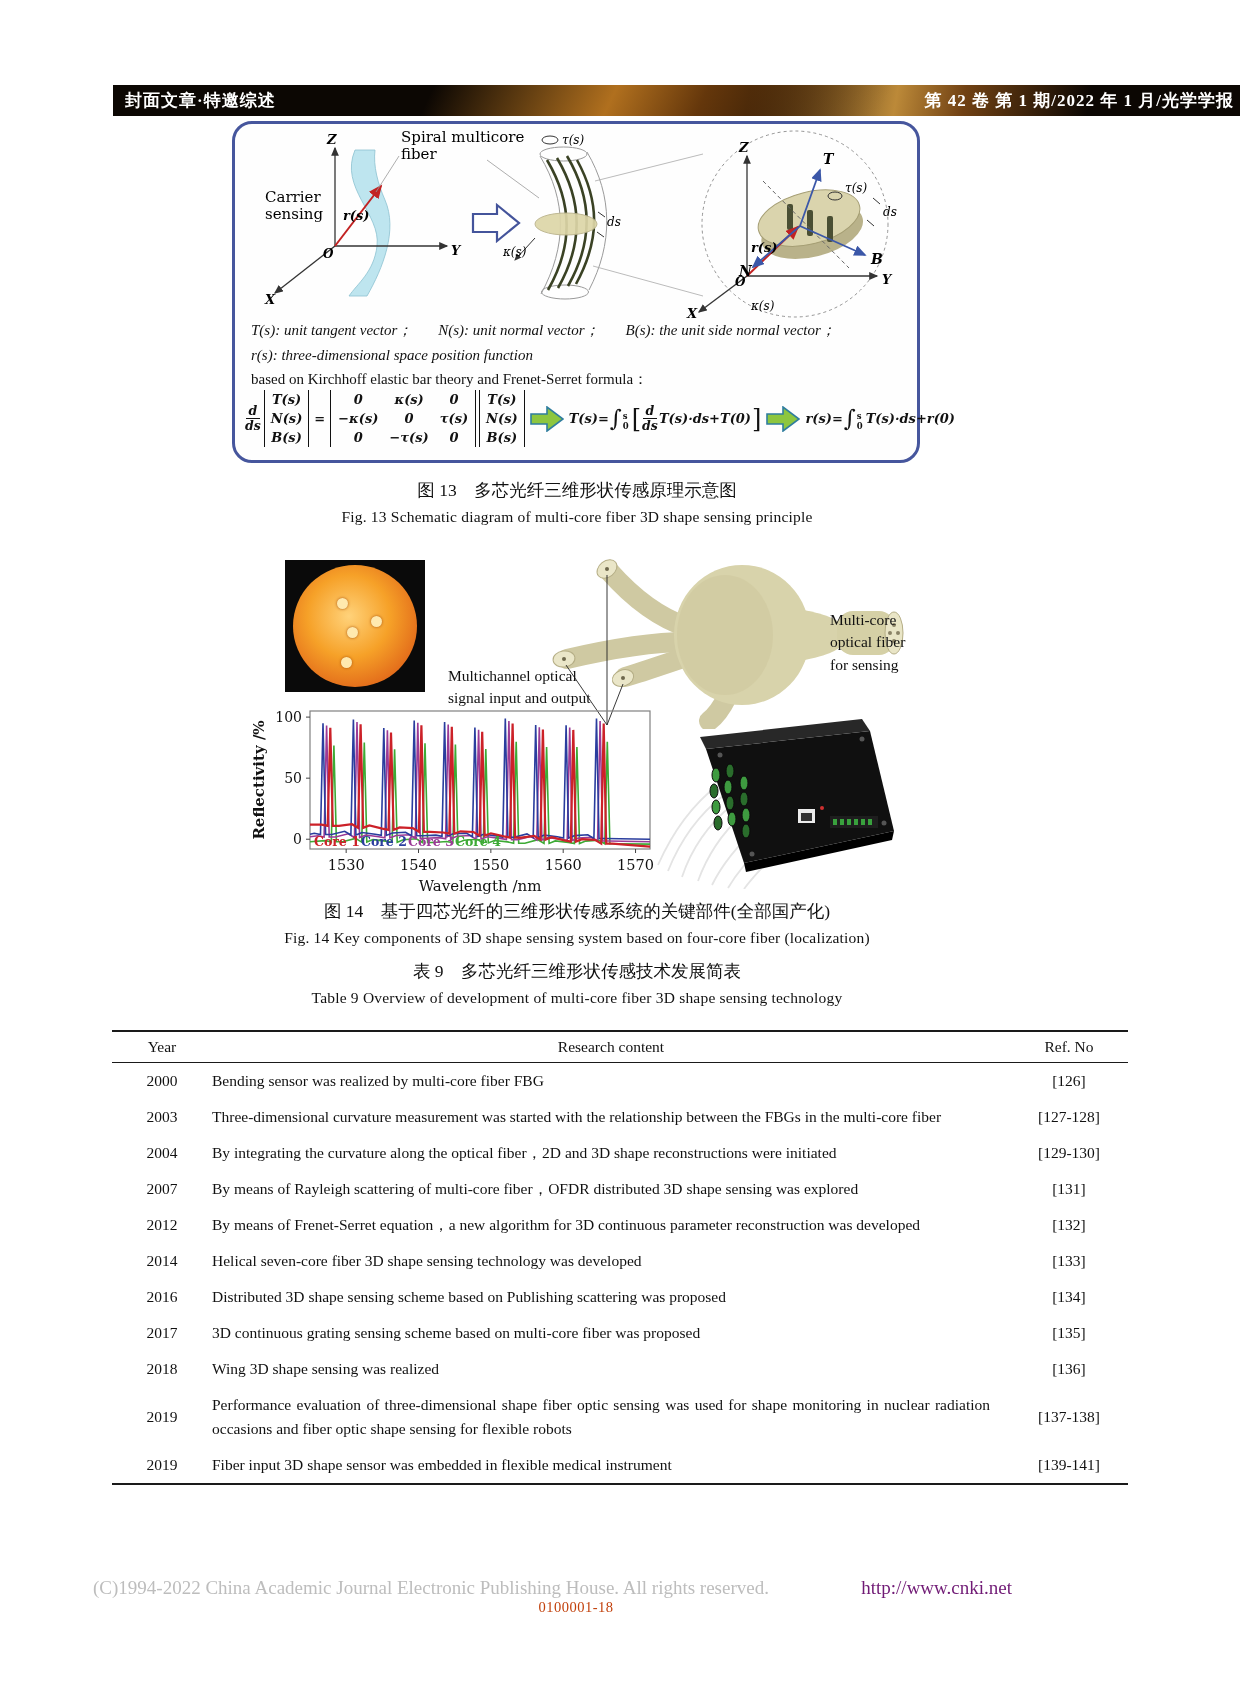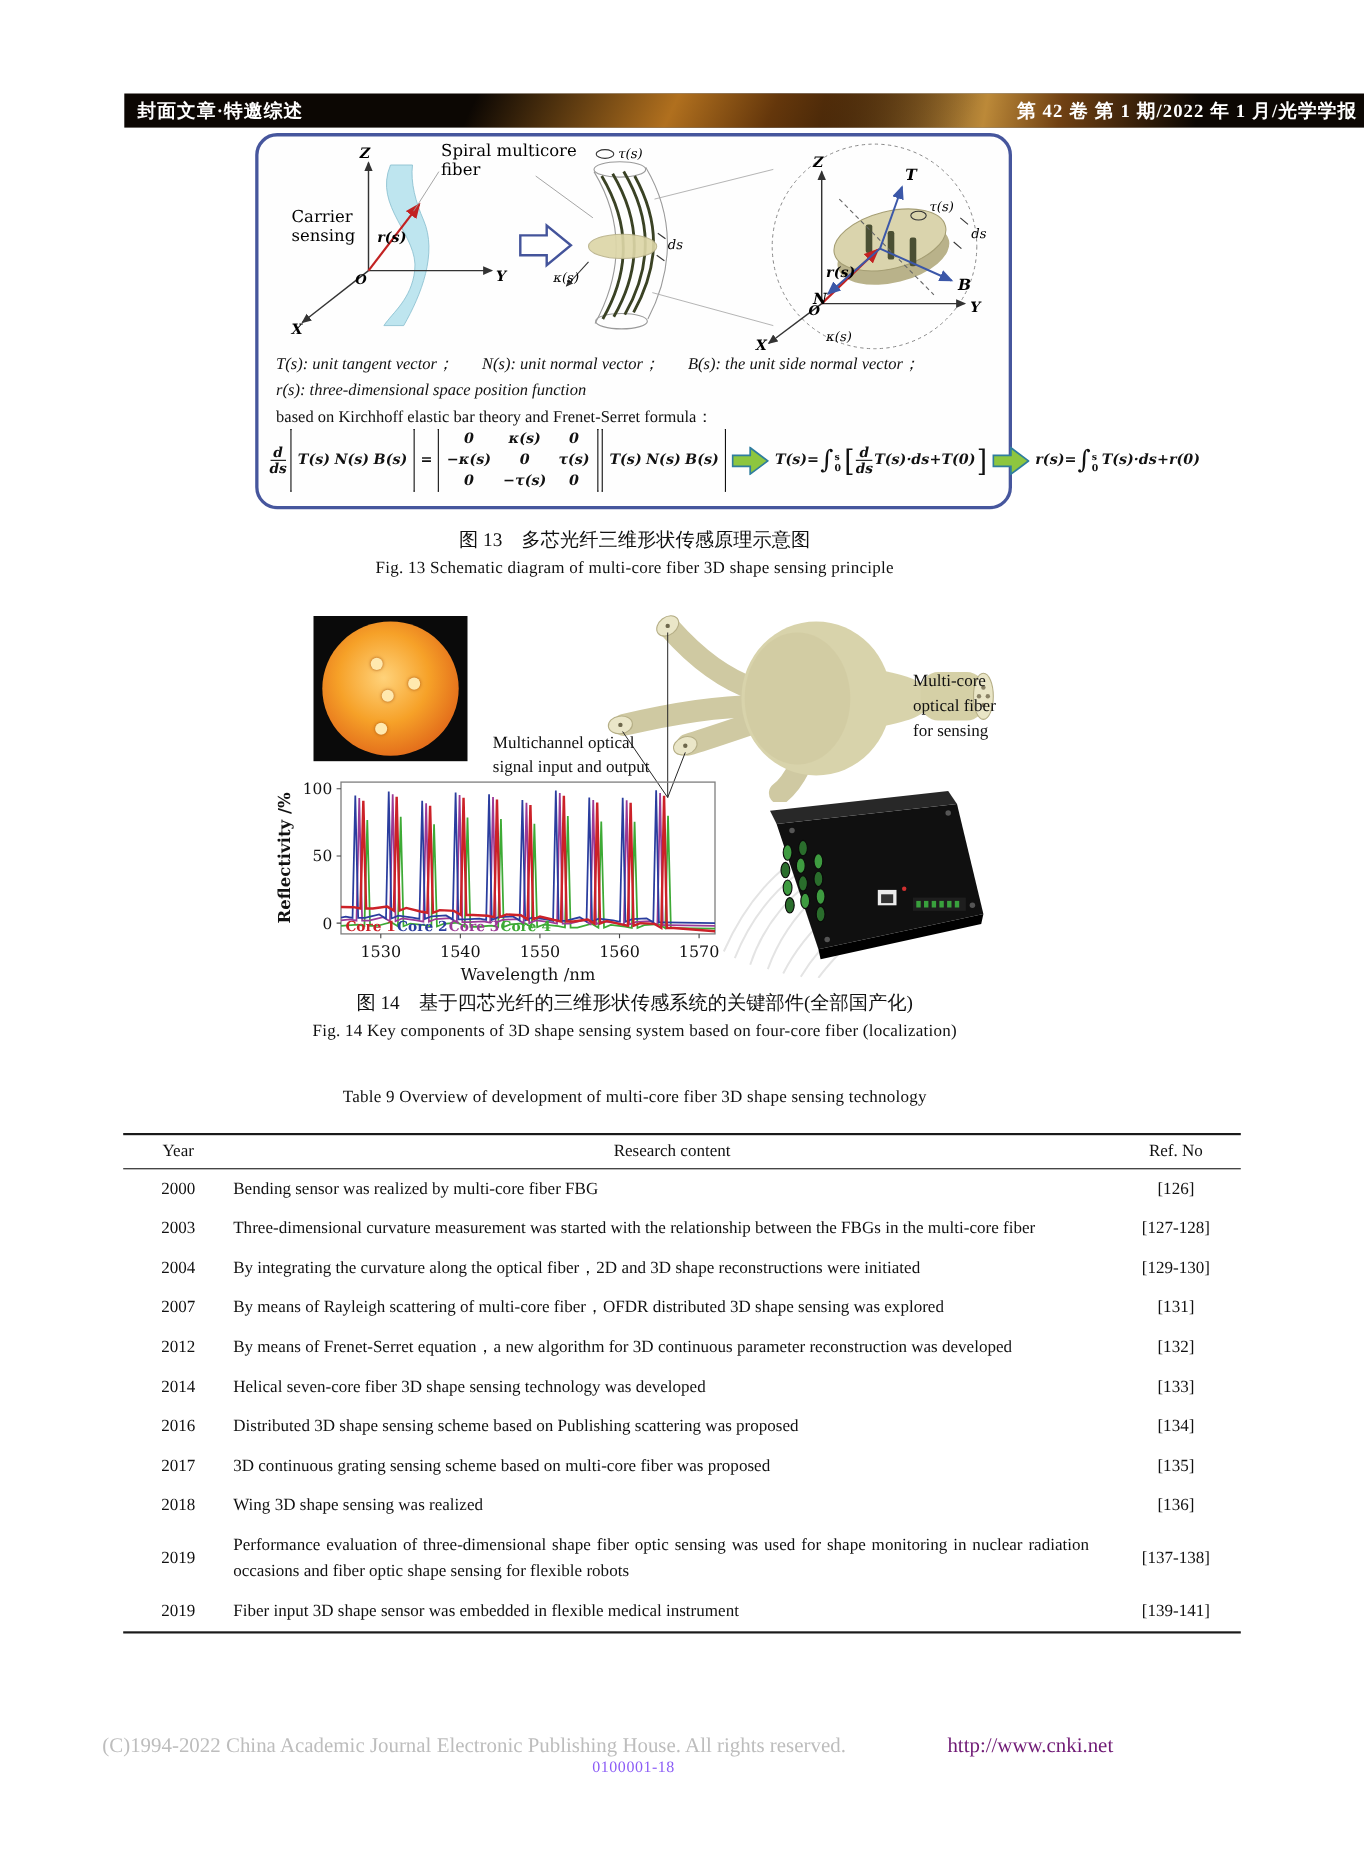--- a/index.html
+++ b/index.html
@@ -20,21 +20,21 @@
     border:3px solid #46569d;border-radius:20px;background:#fefefe;}
   .fig13-svg{position:absolute;left:0;top:2px;}
   .defs{position:absolute;left:16px;top:197px;font-size:15px;}
   .def-line1{display:flex;gap:26px;font-style:italic;}
   .def-line2{margin-top:7px;font-style:italic;}
   .basis{position:absolute;left:16px;top:246px;font-size:15px;}
   .formula-row{position:absolute;left:10px;top:266px;width:668px;display:flex;align-items:center;gap:3px;
     font-family:"DejaVu Serif",serif;font-style:italic;font-weight:bold;font-size:13px;}
   .frac{display:inline-flex;flex-direction:column;align-items:center;line-height:1.1;font-size:12.5px;}
   .frac .ftop{border-bottom:1.2px solid #111;padding:0 3px;}
-  .colvec{display:inline-flex;flex-direction:row;gap:4px;text-align:center;padding:2px 2px;}
+  .colvec{display:inline-flex;flex-direction:column;gap:4px;text-align:center;padding:2px 2px;}
   .mat{display:inline-grid;grid-template-columns:repeat(3,auto);column-gap:11px;row-gap:4px;justify-items:center;padding:2px 3px;}
   .brk{align-self:stretch;width:5px;}
   .brk.l{border:1.6px solid #111;border-right:none;margin-right:1px;}
   .brk.r{border:1.6px solid #111;border-left:none;margin-left:1px;}
   .eqs{padding:0 2px;}
   .eqseg{display:inline-flex;align-items:center;gap:1px;white-space:nowrap;}
   .int{font-size:23px;font-style:normal;font-weight:normal;line-height:.9;}
   .lims{display:inline-flex;flex-direction:column;font-size:8.5px;line-height:1.1;font-style:normal;transform:translateY(3px);margin-right:2px;}
   .bigbrk{font-size:24px;font-style:normal;font-weight:normal;line-height:1;transform:scaleY(1.12);}
   .garrow{flex:0 0 auto;margin:0 2px;}
@@ -64,21 +64,21 @@
     border-bottom:1.3px solid #1a1a1a;padding:6px 0;}
   .t9 .row{display:grid;grid-template-columns:100px 1fr 118px;align-items:center;padding:6px 0;}
   .cy,.cr,.ch{text-align:center;}
   .cc{text-align:justify;padding-right:20px;line-height:1.55;}
   .chc{text-align:center;}
 
   
   .footer{position:absolute;left:93px;top:1577px;width:919px;display:flex;justify-content:space-between;
     color:#bdbdbd;font-size:19px;}
   .footer .url{color:#701a75;}
-  .pageno{position:absolute;left:460px;top:1599px;width:232px;text-align:center;font-size:14.5px;color:#8b5cf6;letter-spacing:.5px;}
+  .pageno{position:absolute;left:460px;top:1599px;width:232px;text-align:center;font-size:14.5px;color:#c2410c;letter-spacing:.5px;}
 </style>
 </head>
 <body>
 
 <div class="page">
 
   <div class="header-bar">
     <span>封面文章·特邀综述</span>
     <span>第 42 卷 第 1 期/2022 年 1 月/光学学报</span>
   </div>
@@ -387,20 +387,21 @@
           <rect x="206" y="106" width="4" height="6"></rect>
         <rect x="213" y="106" width="4" height="6"></rect>
           <rect x="220" y="106" width="4" height="6"></rect>
       </g>
     </svg>
   </div>
 
   <div class="cap cap-zh" style="top:899px;">图 14　基于四芯光纤的三维形状传感系统的关键部件(全部国产化)</div>
   <div class="cap cap-en" style="top:929px;">Fig. 14  Key components of 3D shape sensing system based on four-core fiber (localization)</div>
 
+  <div class="cap cap-zh" style="top:959px;">表 9　多芯光纤三维形状传感技术发展简表</div>
   <div class="cap cap-en" style="top:989px;">Table 9  Overview of development of multi-core fiber 3D shape sensing technology</div>
 
   <div class="t9">
     <div class="hrow">
       <div class="ch">Year</div>
       <div class="chc">Research content</div>
       <div class="ch">Ref. No</div>
     </div>
     <div class="row">
         <div class="cy">2000</div>

